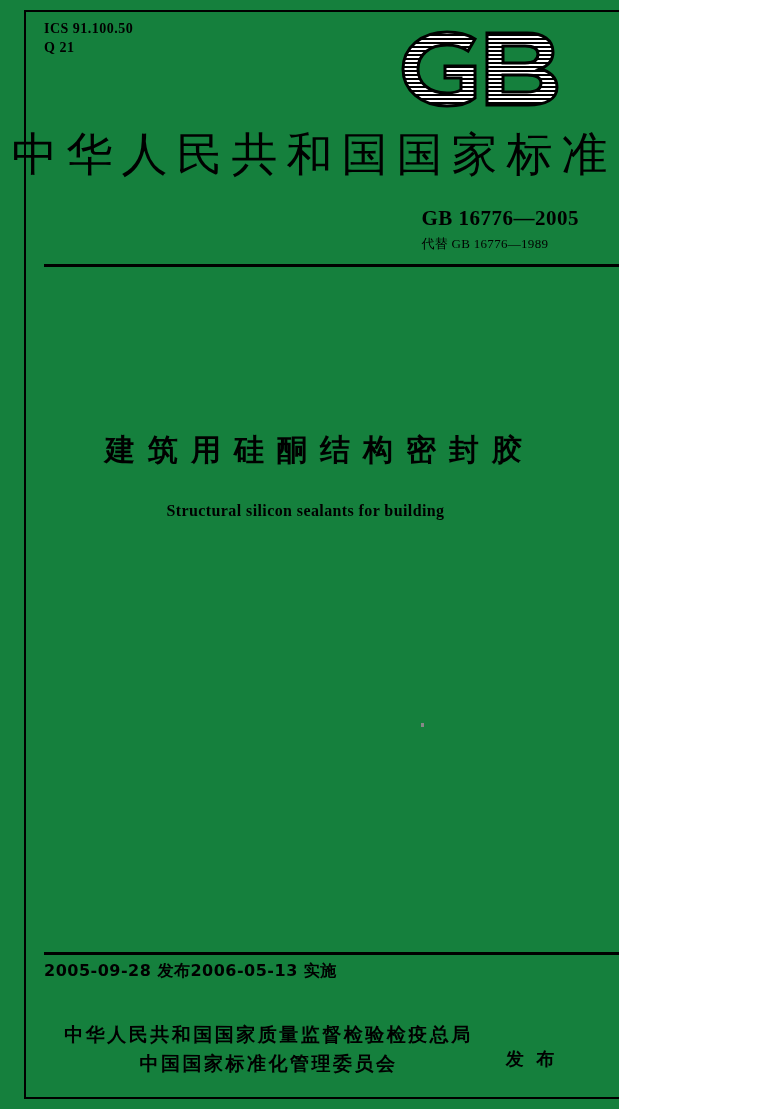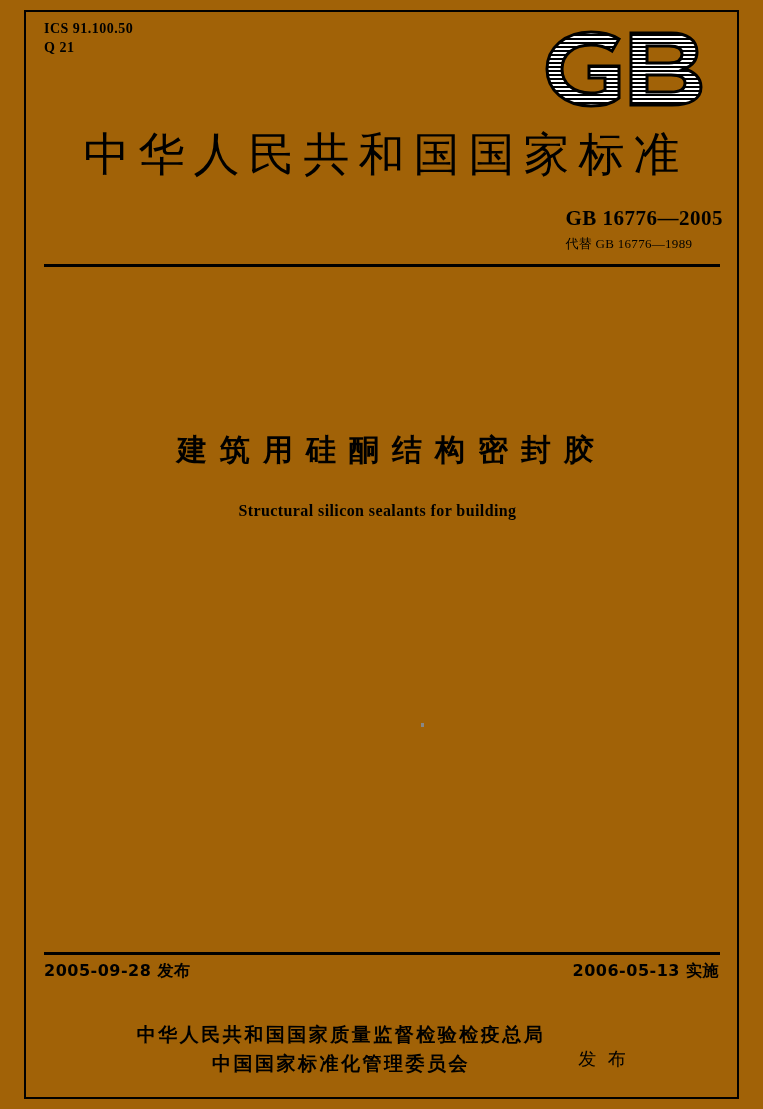--- a/index.html
+++ b/index.html
@@ -2,23 +2,23 @@
 <html><head>
 <meta charset="utf-8">
 <style>
   html, body {
     margin: 0;
     padding: 0;
     background: #ffffff;
   }
   .page {
     position: relative;
-    width: 763px;
+    width: 619px;
     height: 1109px;
-    background: #a16207;
+    background: #15803d;
     font-family: "Liberation Serif", serif;
     color: #000000;
     overflow: hidden;
     box-sizing: border-box;
   }
   
   .frame {
     position: absolute;
     left: 24px;
     top: 10px;
@@ -132,21 +132,21 @@
     background: #000;
   }
 
   
   .dates-row {
     position: absolute;
     left: 44px;
     right: 44px;
     top: 961px;
     display: flex;
-    justify-content: space-between;
+    justify-content: flex-start;
     align-items: baseline;
   }
   .date-text {
     font-family: "DejaVu Sans", sans-serif;
     font-weight: bold;
     font-size: 16px;
     letter-spacing: 0.5px;
   }
 
   
@@ -163,21 +163,21 @@
     text-align: center;
     font-family: "DejaVu Serif", serif;
     font-weight: bold;
     font-size: 19px;
     line-height: 1.5;
     letter-spacing: 2.5px;
     padding-left: 2.5px;
   }
   .issue-word {
     font-family: "DejaVu Serif", serif;
-    font-weight: normal;
+    font-weight: bold;
     font-size: 18px;
     letter-spacing: 3px;
     margin-left: 33px;
     align-self: flex-end;
     padding-bottom: 6px;
   }
 
   
   .speck {
     position: absolute;

